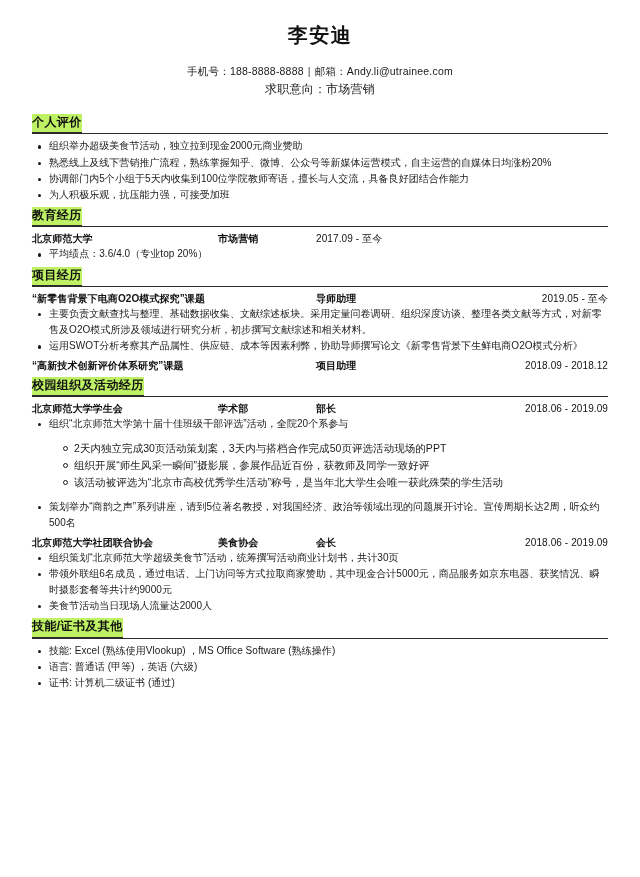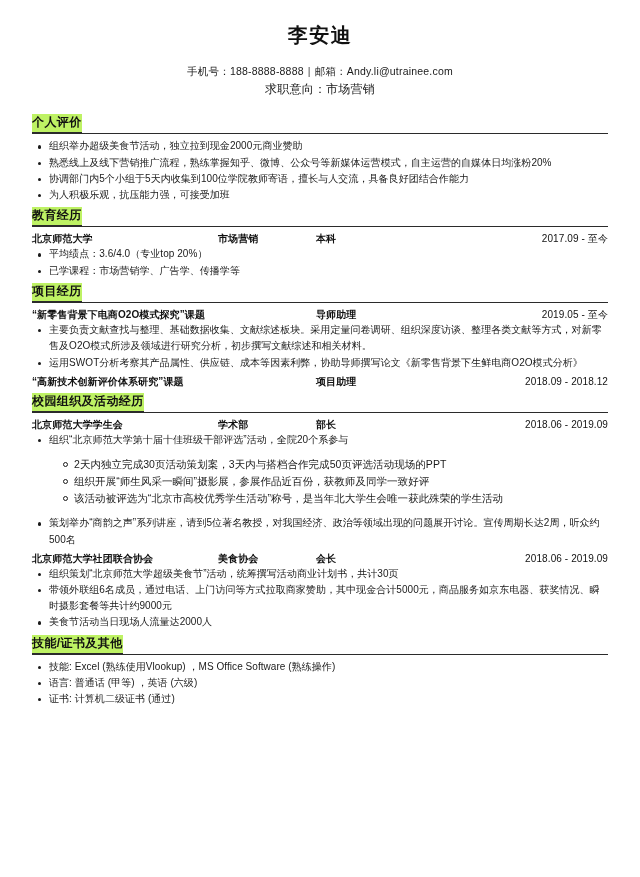--- a/index.html
+++ b/index.html
@@ -184,26 +184,24 @@
     </ul>
   </div>
 
   <div class="section">
     <div class="section-head">
       <span class="section-title">教育经历</span>
     </div>
     <div class="entry-row">
       <span class="entry-org">北京师范大学</span>
       <span class="entry-dept">市场营销</span>
-      <span class="entry-role">本科</span>
       <span class="entry-date">2017.09 - 至今</span>
     </div>
     <ul class="bullets">
       <li>平均绩点：3.6/4.0（专业top 20%）</li>
-      <li>已学课程：市场营销学、广告学、传播学等</li>
     </ul>
   </div>
 
 
   <div class="section">
     <div class="section-head">
       <span class="section-title">项目经历</span>
     </div>
 
     <div class="entry-row proj">

